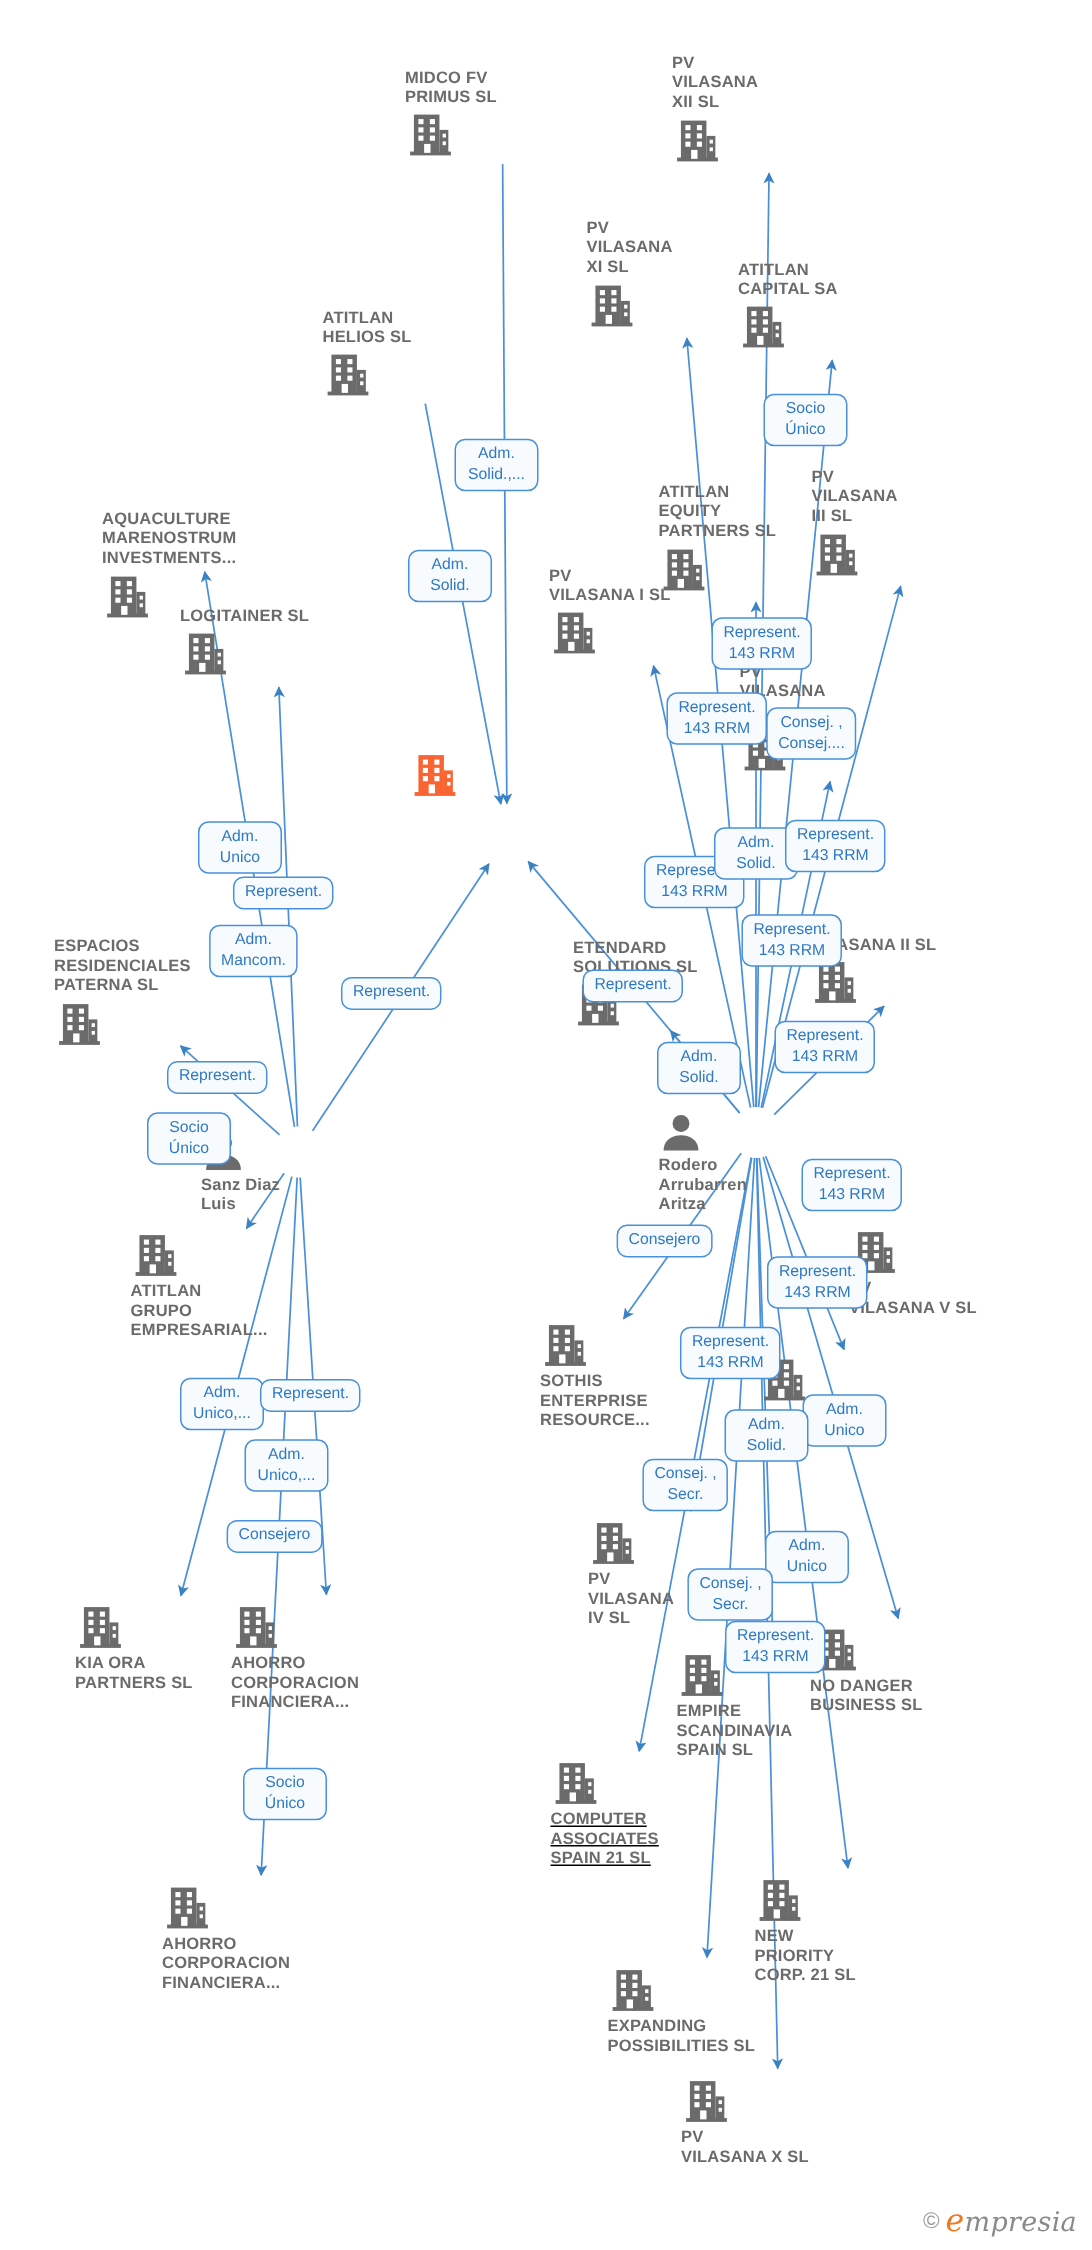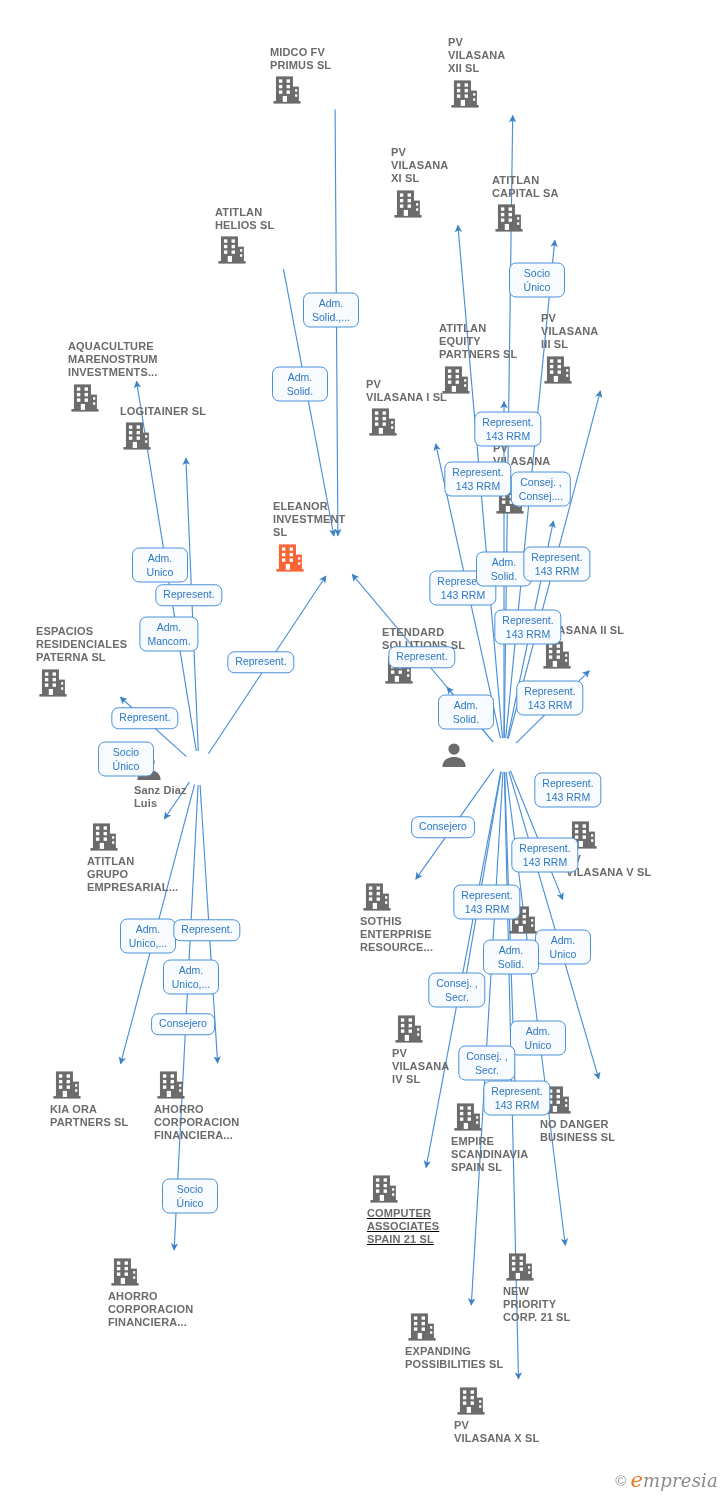--- a/index.html
+++ b/index.html
@@ -325,23 +325,20 @@
               <rect x="19.5" y="14" width="4" height="4"></rect>
               <rect x="10.5" y="20.5" width="4" height="4"></rect>
               <rect x="19.5" y="20.5" width="4" height="4"></rect>
               <rect x="15" y="27" width="5" height="7"></rect>
               <rect x="29.5" y="19" width="2.6" height="3"></rect>
               <rect x="29.5" y="25" width="2.6" height="3"></rect>
             </g>
           </svg></span>
       </div>
       <div class="node cap-above" style="left: 338px; top: 500px;">
-        <span class="cap">ELEANOR
-INVESTMENT
-SL</span>
         <span class="glyph"><svg width="34" height="34" viewBox="0 0 40 40" aria-hidden="true">
             <g fill="#fa6432">
               <rect x="7" y="4" width="20" height="30"></rect>
               <rect x="27" y="16" width="7" height="18"></rect>
               <rect x="4" y="33" width="32" height="3"></rect>
             </g>
             <g fill="#ffffff">
               <rect x="10.5" y="7.5" width="4" height="4"></rect>
               <rect x="19.5" y="7.5" width="4" height="4"></rect>
               <rect x="10.5" y="14" width="4" height="4"></rect>
@@ -431,20 +428,23 @@
         <span class="cap">Sanz Diaz
 Luis</span>
       </div>
       <div class="node cap-below" style="left: 504px; top: 740px;">
         <span class="glyph"><svg width="30" height="30" viewBox="0 0 40 40" aria-hidden="true">
             <g fill="#6b6b6b">
               <circle cx="20" cy="12" r="7.5"></circle>
               <path d="M4.5 36c0-8.8 6.9-13.5 15.5-13.5S35.5 27.2 35.5 36z"></path>
             </g>
           </svg></span>
+        <span class="cap">Rodero
+Arrubarren
+Aritza</span>
       </div>
       <div class="node cap-below" style="left: 152px; top: 820px;">
         <span class="glyph"><svg width="34" height="34" viewBox="0 0 40 40" aria-hidden="true">
             <g fill="#6b6b6b">
               <rect x="7" y="4" width="20" height="30"></rect>
               <rect x="27" y="16" width="7" height="18"></rect>
               <rect x="4" y="33" width="32" height="3"></rect>
             </g>
             <g fill="#ffffff">
               <rect x="10.5" y="7.5" width="4" height="4"></rect>

